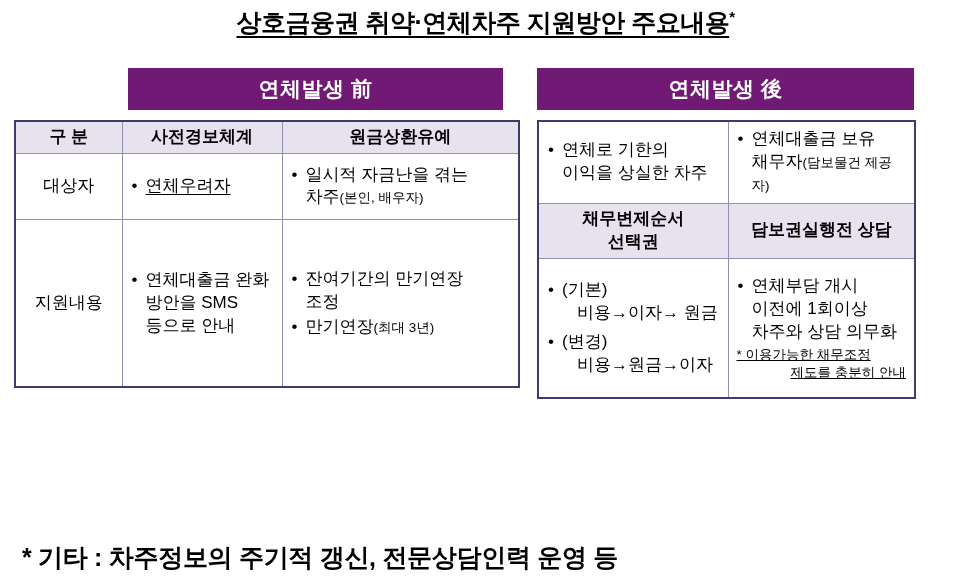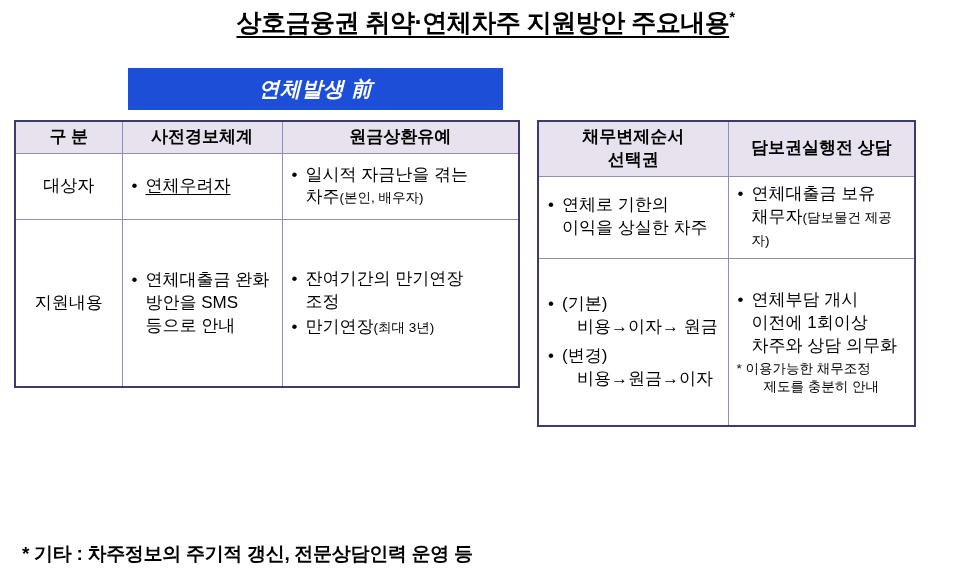--- a/index.html
+++ b/index.html
@@ -39,29 +39,28 @@
     text-underline-offset: 5px;
   }
   .title .t-star {
     font-size: 15px;
     vertical-align: super;
   }
 
   
   .bar {
     position: absolute;
-    background: #1d4ed8;
+    background: #701a75;
     color: #ffffff;
     font-size: 21px;
     font-weight: bold;
     display: flex;
     align-items: center;
     justify-content: center;
     letter-spacing: 0.5px;
-    font-style: italic;
   }
   .bar-left {
     left: 128px;
     top: 68px;
     width: 375px;
     height: 42px;
   }
   .bar-right {
     left: 537px;
     top: 68px;
@@ -127,62 +126,66 @@
   }
   .u {
     text-decoration: underline;
     text-underline-offset: 3px;
   }
   .indent {
     display: block;
     padding-left: 15px;
   }
   .center {
-    text-align: center;
+    text-align: right;
   }
 
   
   #tbl-left {
     left: 14px;
     top: 120px;
     width: 504px;
   }
   
   #tbl-right {
     left: 537px;
     top: 120px;
     width: 377px;
   }
 
   .footnote {
     position: absolute;
     left: 22px;
     top: 541px;
-    font-size: 19px;
+    font-size: 25px;
     font-weight: bold;
     letter-spacing: -0.3px;
   }
 
   .star-note {
     font-size: 13.5px;
     line-height: 1.35;
     display: block;
+    text-decoration: underline;
   }
 </style>
 </head>
 <body>
 
 <div class="page">
 
   <div class="title">
     <span class="t-main">상호금융권 취약·연체차주 지원방안 주요내용</span><span class="t-star">*</span>
   </div>
 
   <div class="bar bar-left">
     <span>연체발생 前</span>
+  </div>
+  <div class="bar bar-right">
+    <span>연체발생 後</span>
   </div>
 
   <table class="grid" id="tbl-left">
     <colgroup>
       <col style="width:107px">
       <col style="width:160px">
       <col style="width:237px">
     </colgroup>
     <tbody>
       <tr>
@@ -232,49 +235,49 @@
       </tr>
     </tbody>
   </table>
 
   <table class="grid" id="tbl-right">
     <colgroup>
       <col style="width:190px">
       <col style="width:187px">
     </colgroup>
     <tbody>
+      <tr style="height:66px">
+        <td>
+          <ul class="bul">
+            <li>
+              <span>연체로 기한의</span>
+              <span class="indent" style="padding-left:0">이익을 상실한 차주</span>
+            </li>
+          </ul>
+        </td>
+        <td>
+          <ul class="bul">
+            <li>
+              <span>연체대출금  보유</span>
+              <span class="indent" style="padding-left:0"><span>채무자</span><span class="sm">(담보물건 제공자)</span></span>
+            </li>
+          </ul>
+        </td>
+      </tr>
+
       <tr>
         <td class="hdr hdr-sm">
           <span>채무변제순서</span><br>
           <span>선택권</span>
         </td>
         <td class="hdr hdr-sm">담보권실행전 상담</td>
       </tr>
 
-      <tr style="height:66px">
-        <td>
-          <ul class="bul">
-            <li>
-              <span>연체로 기한의</span>
-              <span class="indent" style="padding-left:0">이익을 상실한 차주</span>
-            </li>
-          </ul>
-        </td>
-        <td>
-          <ul class="bul">
-            <li>
-              <span>연체대출금  보유</span>
-              <span class="indent" style="padding-left:0"><span>채무자</span><span class="sm">(담보물건 제공자)</span></span>
-            </li>
-          </ul>
-        </td>
-      </tr>
-
-
-      <tr style="height:168px">
+
+      <tr style="height:140px">
         <td>
           <ul class="bul">
             <li>
               <span>(기본)</span>
               <span class="indent">비용→이자→ 원금</span>
             </li>
             <li style="margin-top:6px">
               <span>(변경)</span>
               <span class="indent">비용→원금→이자</span>
             </li>

